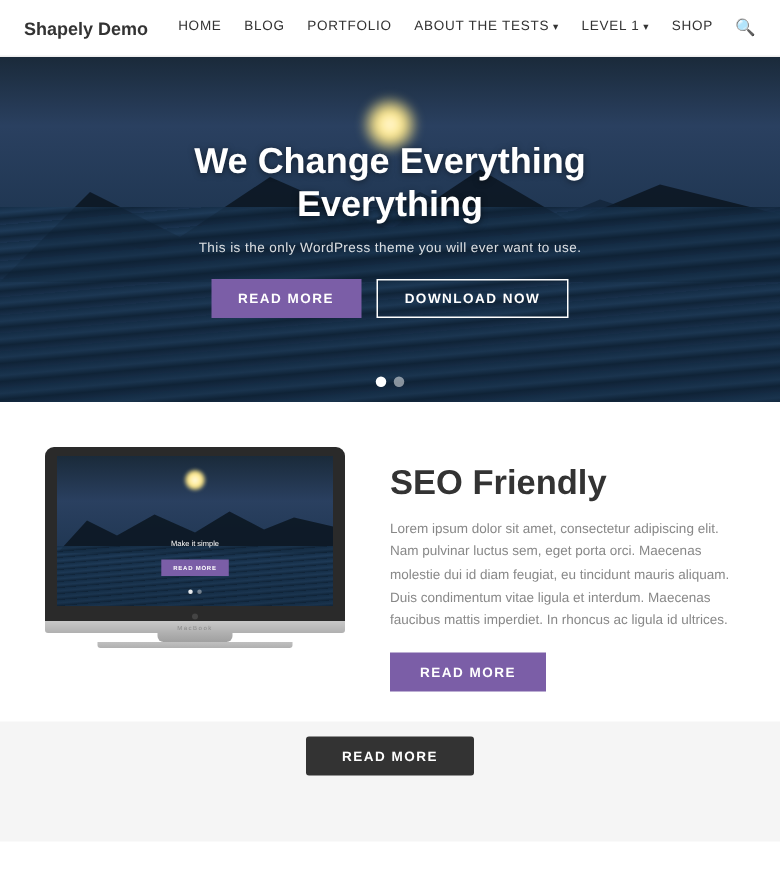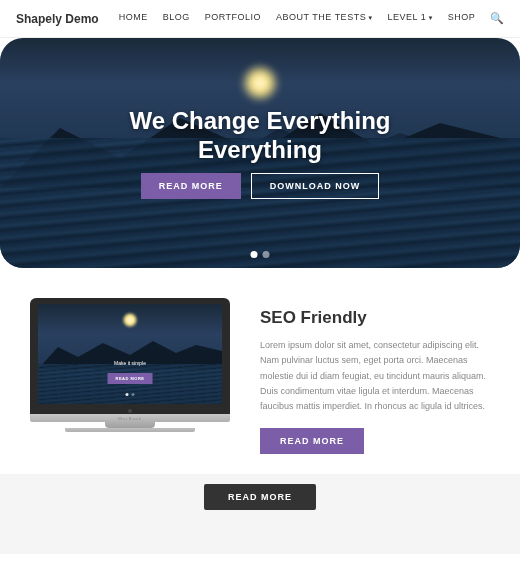--- a/index.html
+++ b/index.html
@@ -45,21 +45,20 @@
 
     
     .hero {
       position: relative;
       width: 520px;
       height: 230px;
       overflow: hidden;
       display: flex;
       align-items: center;
       justify-content: center;
-      border-radius: 23px;
     }
     .hero-bg {
       position: absolute;
       inset: 0;
       background: linear-gradient(
         to bottom,
         #1a2a3a 0%,
         #2a4060 20%,
         #1e3550 50%,
         #0f1e2e 100%
@@ -316,21 +315,21 @@
       background: rgba(255,255,255,0.4);
     }
     .screen-dot.active { background: rgba(255,255,255,0.9); }
 
     
     .seo-section {
       flex: 1;
       padding-top: 10px;
     }
     .seo-title {
-      font-size: 17px;
+      font-size: 23px;
       font-weight: 600;
       color: #333;
       margin-bottom: 10px;
     }
     .seo-text {
       font-size: 9px;
       color: #888;
       line-height: 1.7;
       margin-bottom: 14px;
     }
@@ -394,20 +393,21 @@
       <polygon points="0,80 40,40 100,60 160,30 220,55 280,20 340,50 400,25 460,45 520,30 520,80" fill="#0d1e30" opacity="0.6"></polygon>
     </svg>
   </div>
   <div class="hero-water"></div>
 
   <div class="hero-content">
     <h1 class="hero-title">
       <span>We Change Everything</span><br>
       <span>Everything</span>
     </h1>
+    <p class="hero-subtitle">This is the only WordPress theme you will ever want to use.</p>
     <div class="hero-buttons">
       <button class="btn-primary">READ MORE</button>
       <button class="btn-outline">DOWNLOAD NOW</button>
     </div>
   </div>
 
   <div class="hero-dots">
     <div class="hero-dot active"></div>
     <div class="hero-dot"></div>
   </div>

